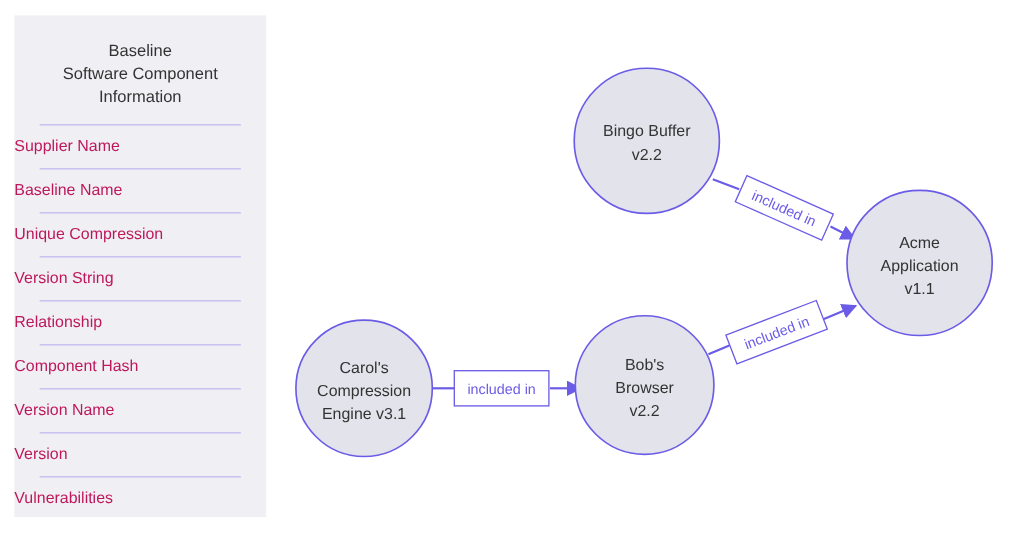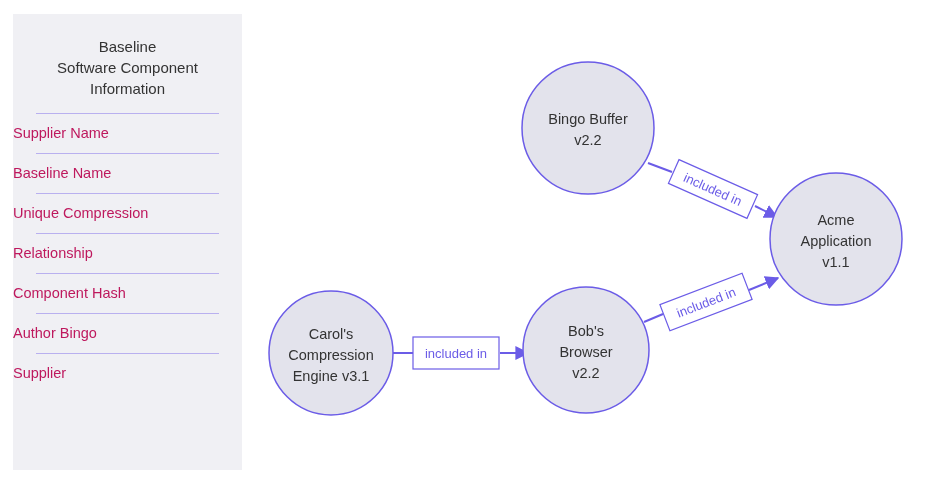--- a/index.html
+++ b/index.html
@@ -116,30 +116,36 @@
       <li class="sidebar-row">
         <span>Supplier Name</span>
       </li>
       <li class="sidebar-row">
         <span>Baseline Name</span>
       </li>
       <li class="sidebar-row">
         <span>Unique Compression</span>
       </li>
       <li class="sidebar-row">
+        <span>Version String</span>
+      </li>
+      <li class="sidebar-row">
         <span>Relationship</span>
       </li>
       <li class="sidebar-row">
         <span>Component Hash</span>
       </li>
       <li class="sidebar-row">
-        <span>Author Bingo</span>
-      </li>
-      <li class="sidebar-row">
-        <span>Supplier</span>
+        <span>Version Name</span>
+      </li>
+      <li class="sidebar-row">
+        <span>Version</span>
+      </li>
+      <li class="sidebar-row">
+        <span>Vulnerabilities</span>
       </li>
     </ul>
   </div>
 
   <div class="diagram">
     <svg width="686" height="488" viewBox="0 0 686 488" xmlns="http://www.w3.org/2000/svg">
       <defs>
         <marker id="arrow" viewBox="0 0 10 10" refX="9" refY="5" markerWidth="7" markerHeight="7" orient="auto-start-reverse">
           <path d="M 0 0 L 10 5 L 0 10 z" fill="#6b5ce7"></path>
         </marker>

